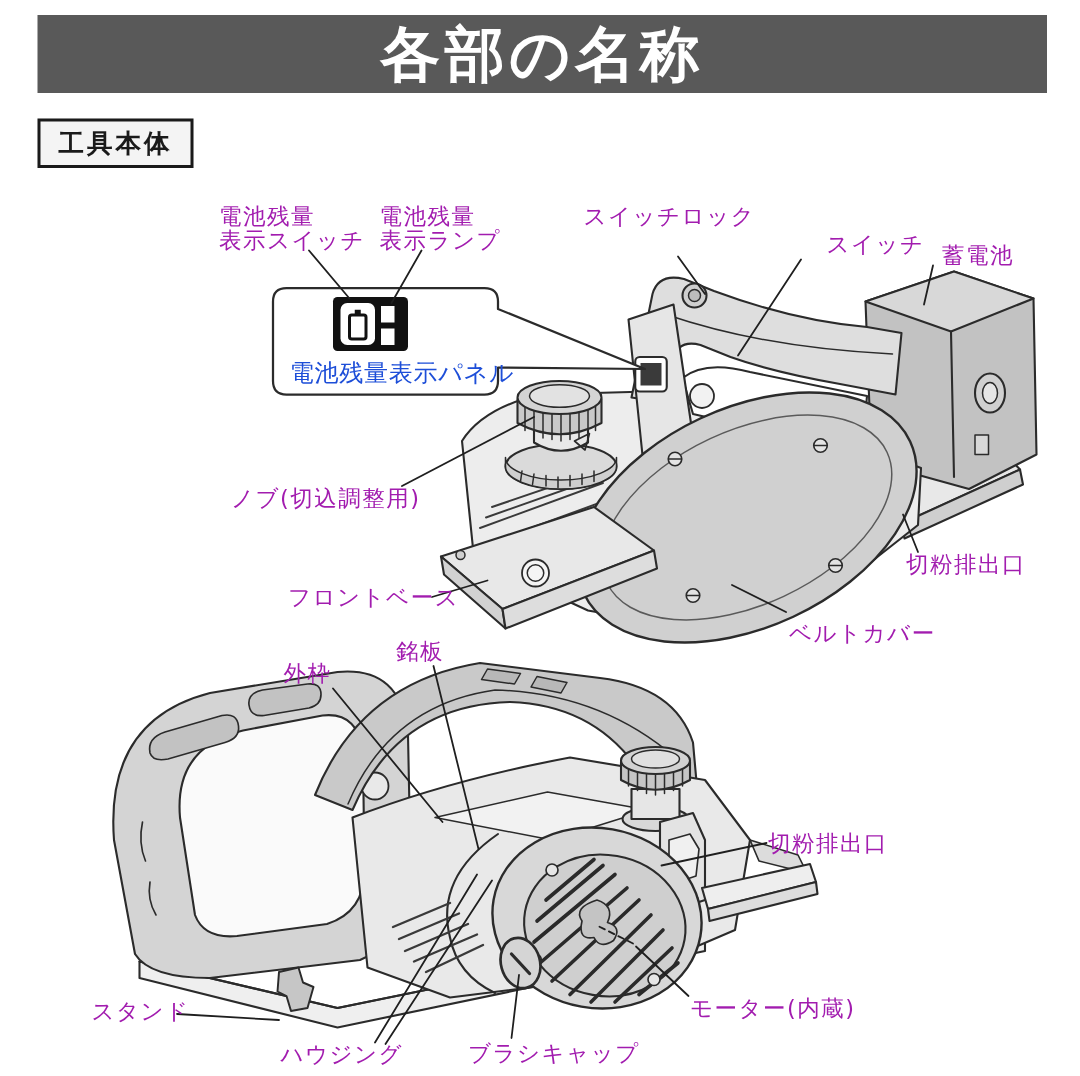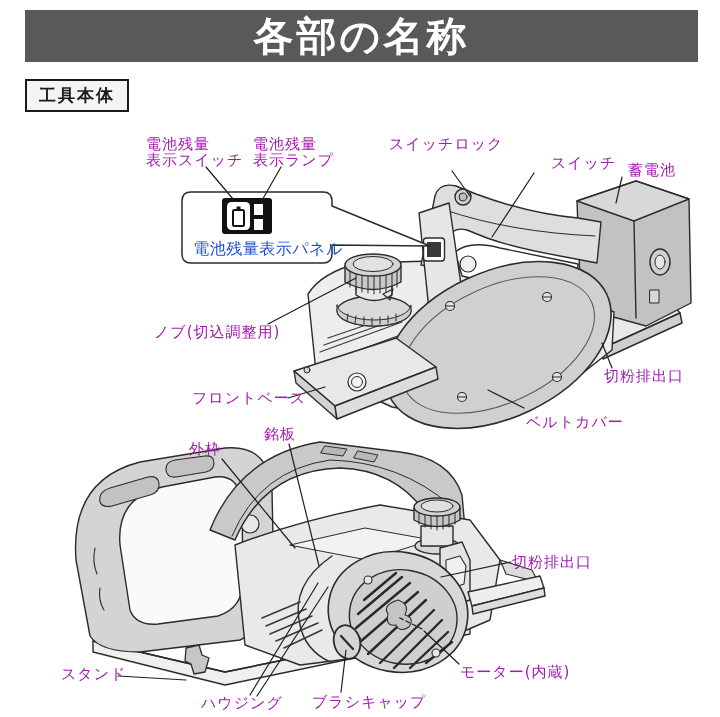--- a/index.html
+++ b/index.html
@@ -226,16 +226,16 @@
   <div class="panel-label">電池残量表示パネル</div>
   <div class="lbl" style="left:154px;top:324px;">ノブ(切込調整用)</div>
   <div class="lbl" style="left:192px;top:390px;text-align:center;">フロントベース</div>
   <div class="lbl" style="left:604px;top:368px;">切粉排出口</div>
   <div class="lbl" style="left:526px;top:414px;">ベルトカバー</div>
   <div class="lbl" style="left:189px;top:441px;">外枠</div>
   <div class="lbl" style="left:264px;top:426px;">銘板</div>
   <div class="lbl" style="left:512px;top:554px;">切粉排出口</div>
   <div class="lbl" style="left:460px;top:664px;">モーター(内蔵)</div>
   <div class="lbl" style="left:61px;top:666px;">スタンド</div>
-  <div class="lbl" style="left:201px;top:695px;">ハウジング</div>
+  <div class="lbl" style="left:187px;top:695px;">ハウジング</div>
   <div class="lbl" style="left:312px;top:694px;">ブラシキャップ</div>
 
 </div>
 
 </body></html>

